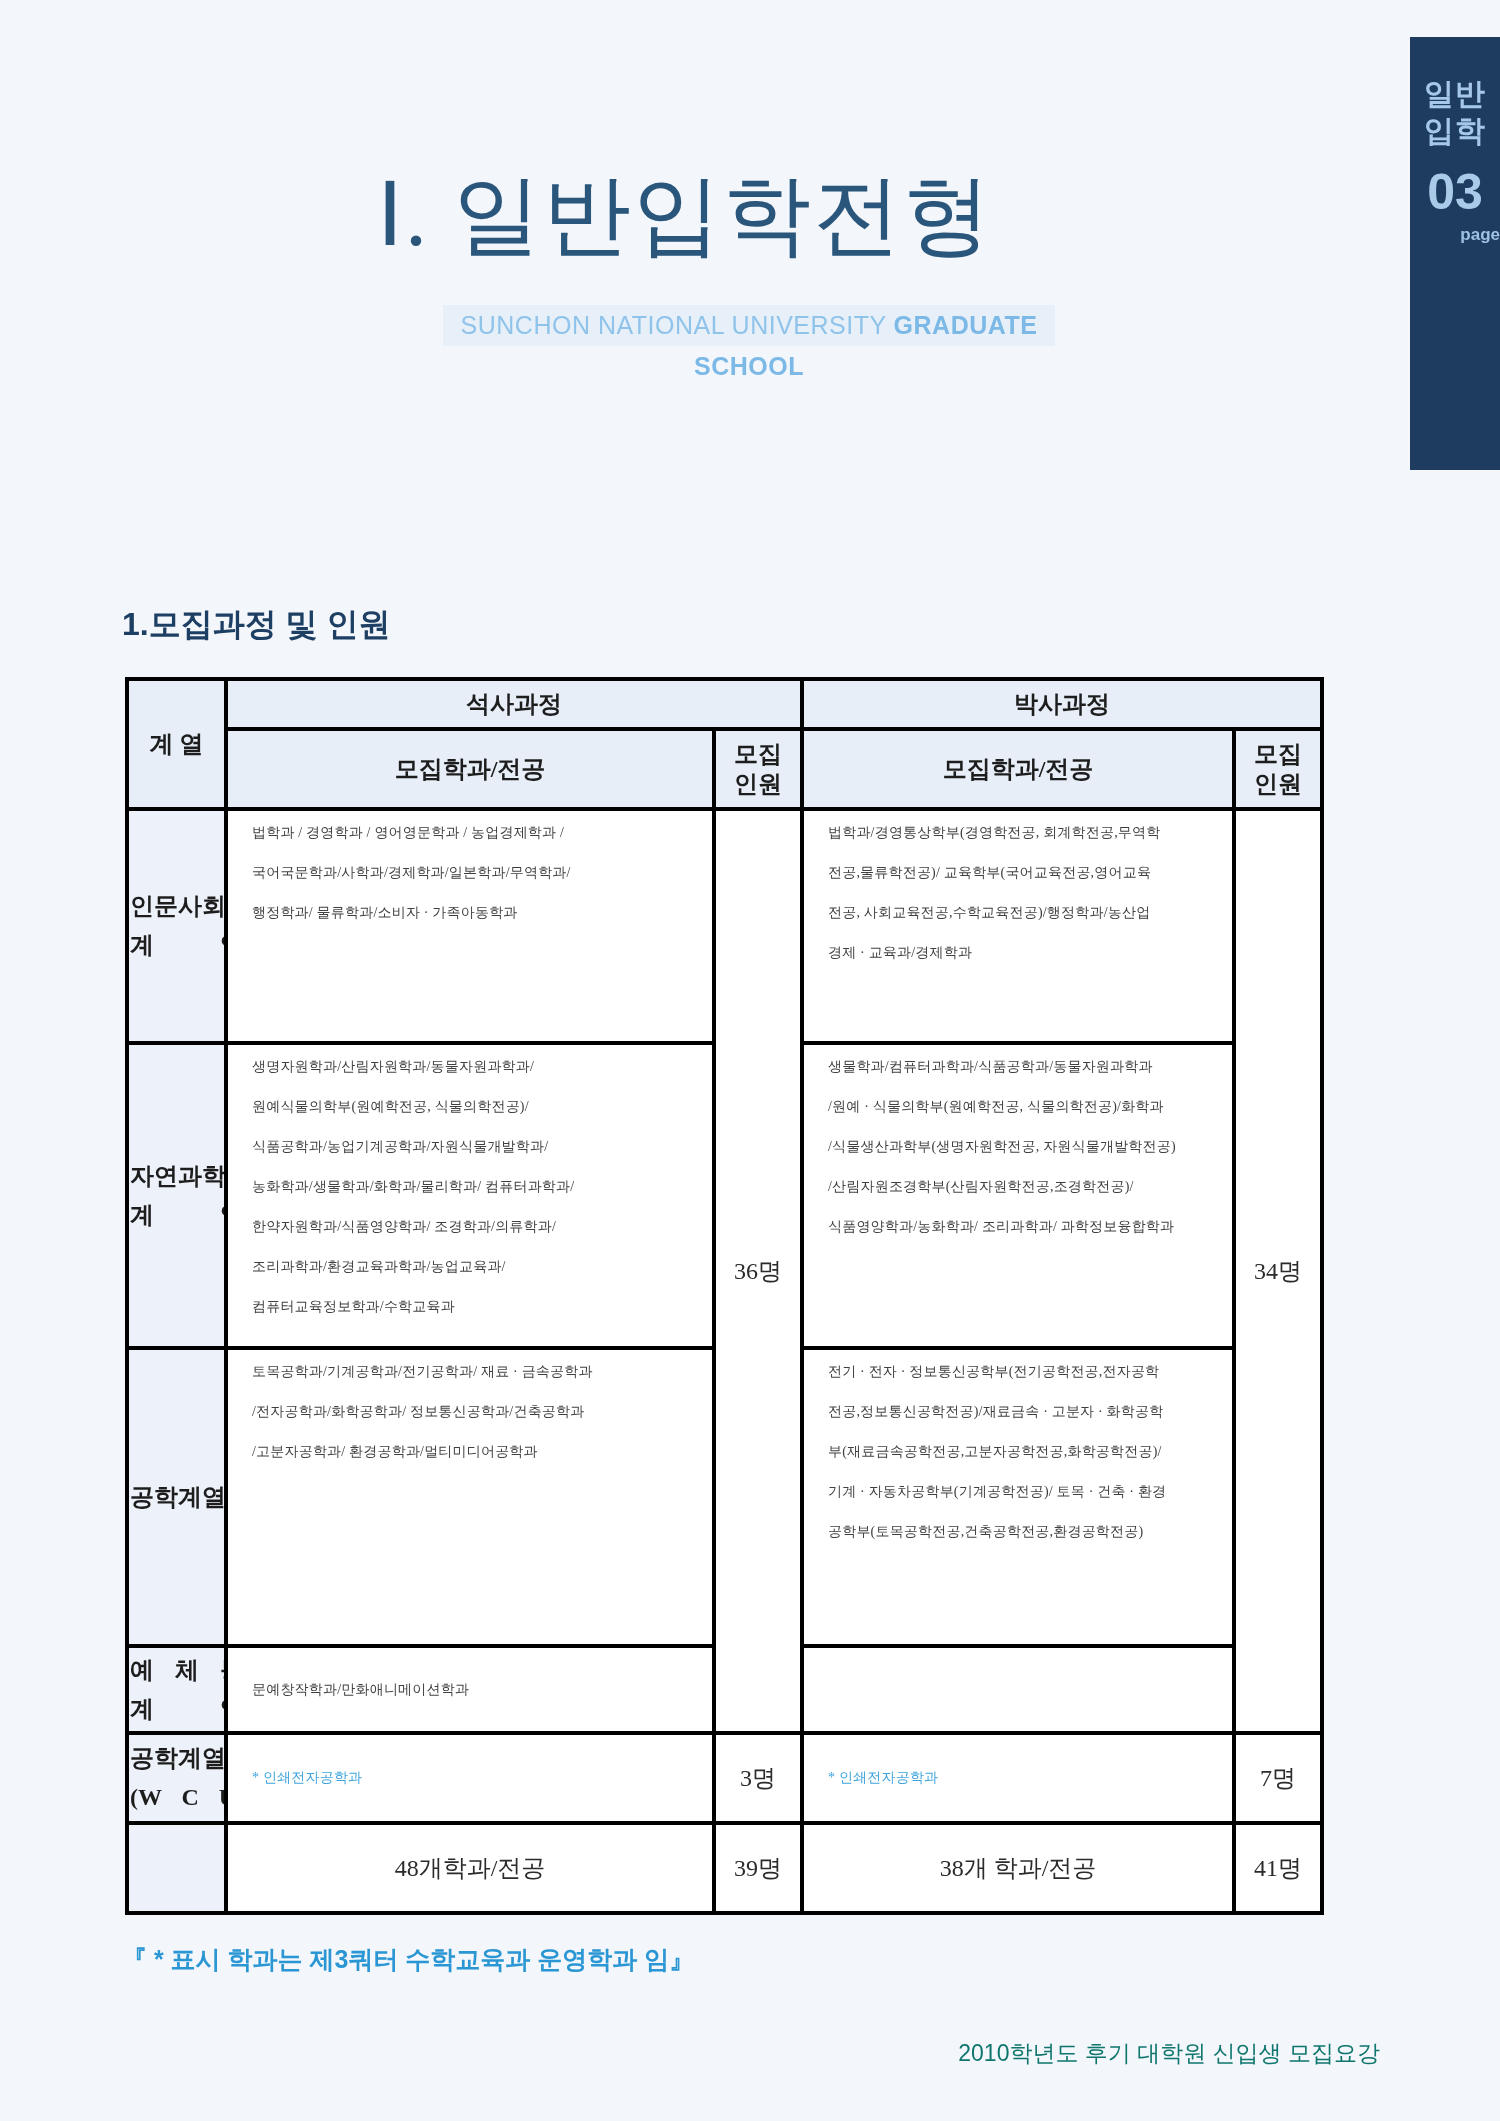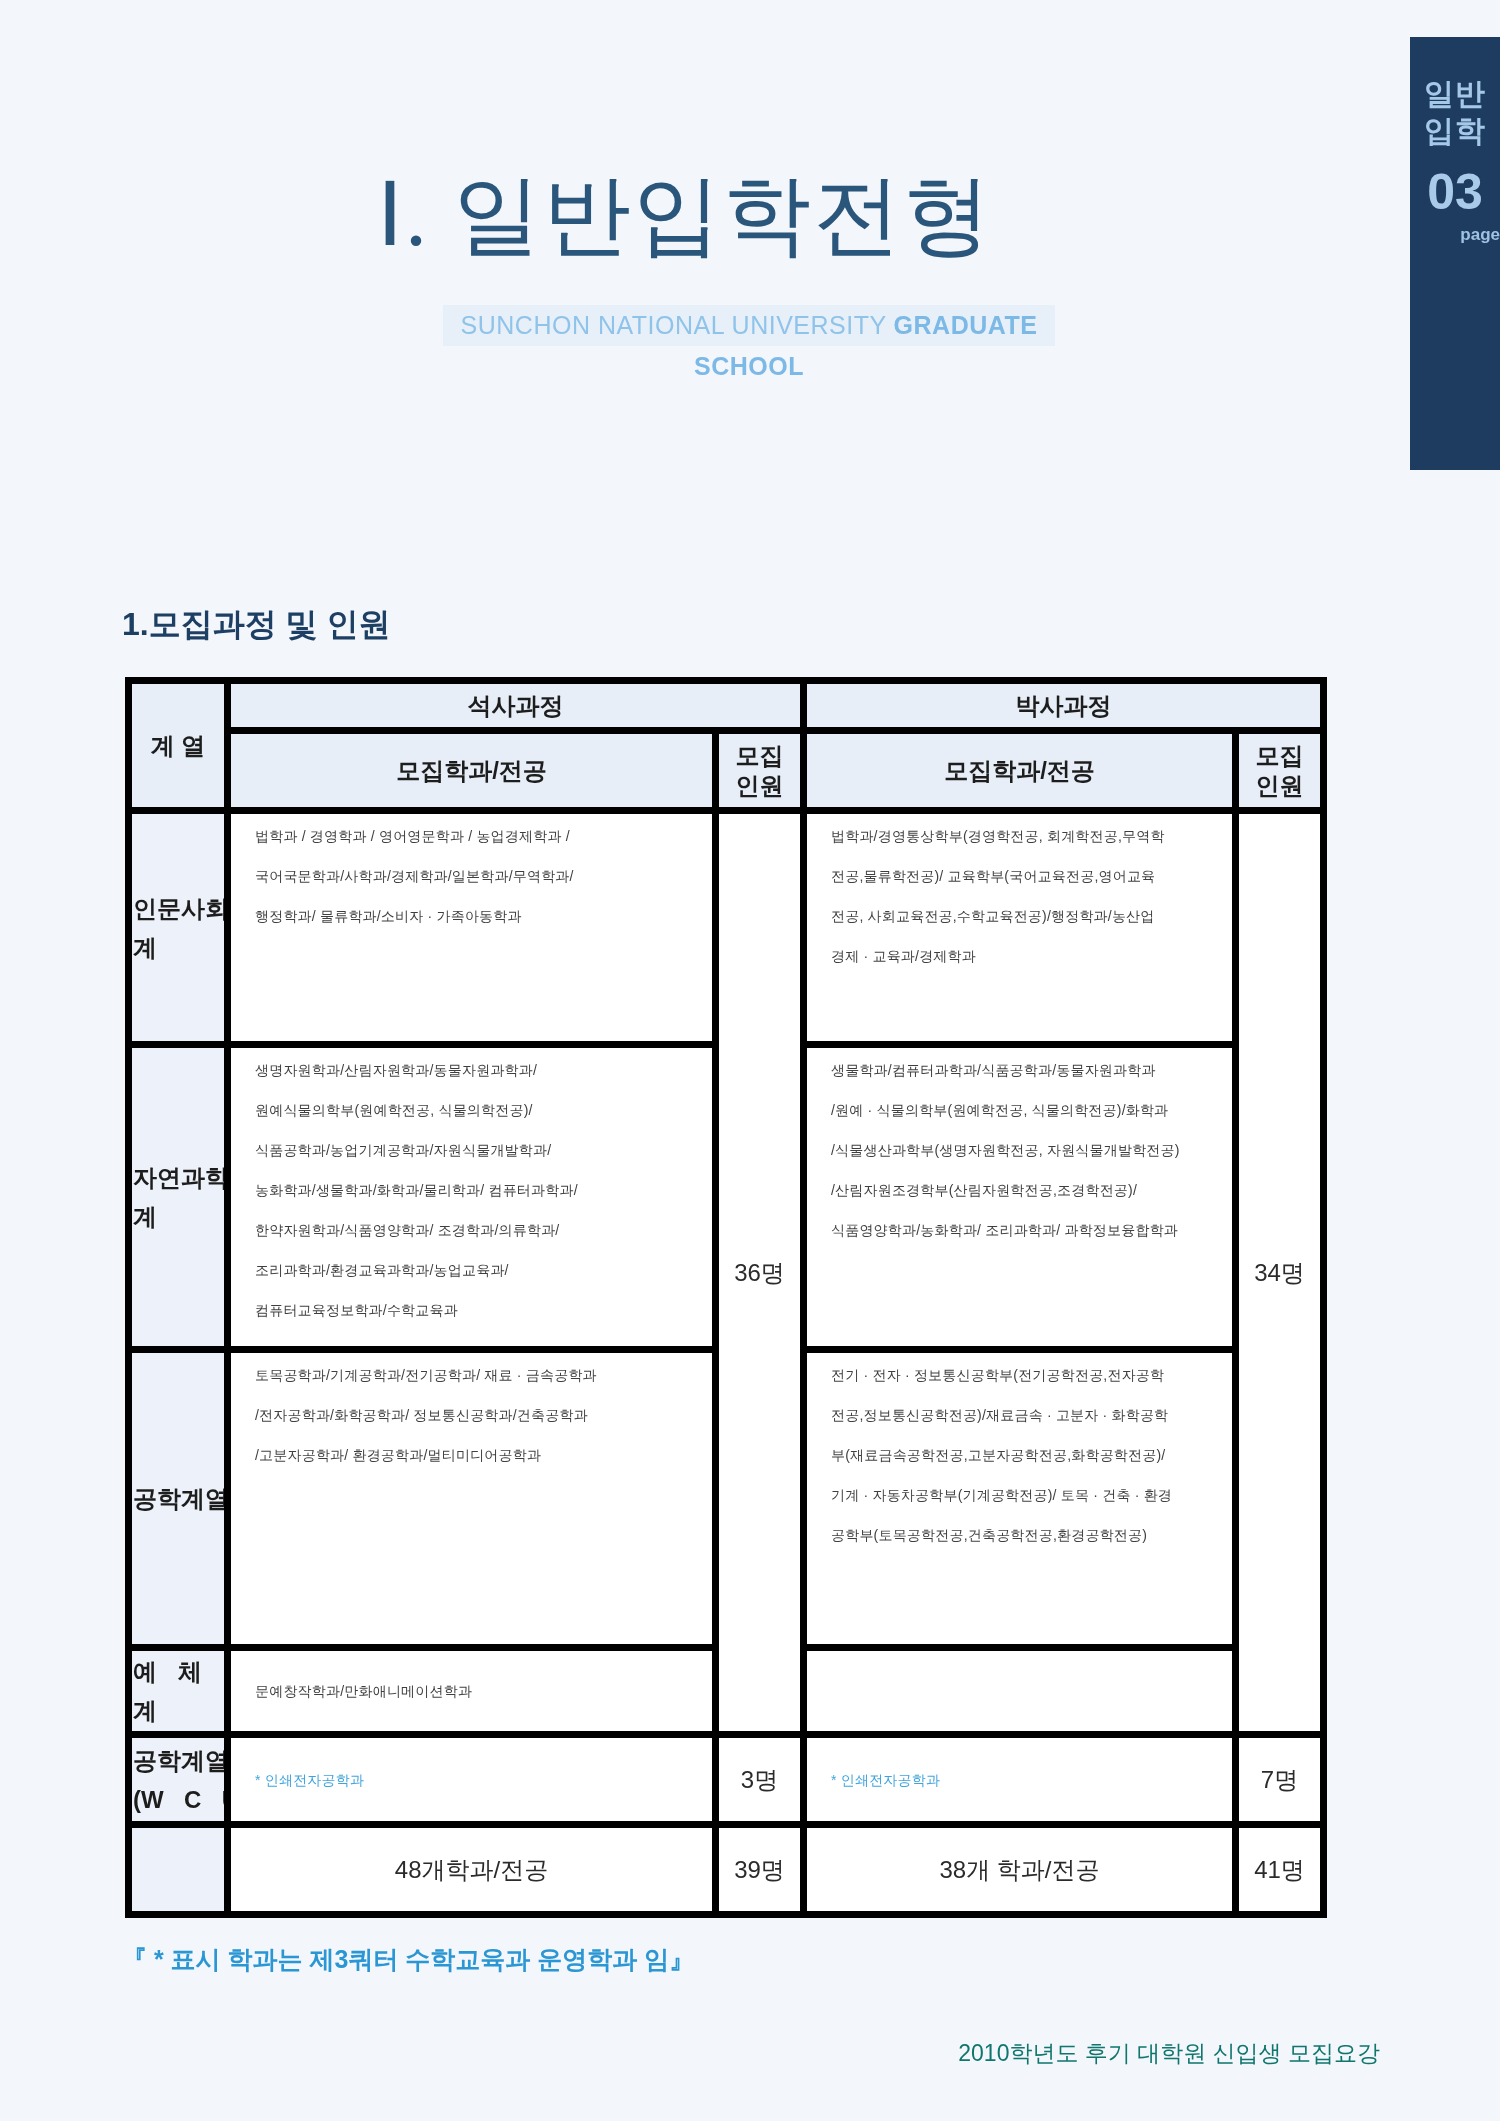--- a/index.html
+++ b/index.html
@@ -17,21 +17,21 @@
            font-family:"Liberation Serif", serif; font-size:88px; color:#2a567c; letter-spacing:2px; }
   .subtitle { position:absolute; left:443px; top:305px; width:612px; height:41px; background:#e7f0f9;
               color:#8fc3ea; font-size:25px; text-align:center; line-height:41px; letter-spacing:0.5px; }
   .subtitle .bold { font-weight:bold; color:#7cb9e6; }
 
   .section-heading { position:absolute; left:122px; top:597px; font-size:32px; font-weight:bold; color:#1e3f64;margin-top:6px; }
 
   
   .admission-table { position:absolute; left:125px; top:677px; width:1195px; border-collapse:collapse;
                      table-layout:fixed; background:#ffffff; }
-  .admission-table td { border:7px solid #000000; overflow:hidden; }
+  .admission-table td { border:4px solid #000000; overflow:hidden;font-family:Liberation Serif, serif; }
   .admission-table { border-top:3px solid #1c1c1c; border-bottom:3px solid #1c1c1c;
                      border-left:1px solid #b7bcc3; border-right:1px solid #b7bcc3; }
   tr.h2 td { border-bottom:3px solid #1c1c1c; }
   tr.h1 td, tr.h2 td { background:#e7eef8; font-weight:bold; font-size:24px; color:#1d1d1d; text-align:center; vertical-align:middle; }
   tr.h1 { height:50px; }
   tr.h2 { height:80px; }
   .quota-h { line-height:30px; white-space:pre-line; }
 
   td.cat { background:#edf2fa; text-align:center; vertical-align:middle; }
   .cat-label { display:inline-block; width:114px; font-weight:bold; font-size:24px; color:#1d1d1d;

